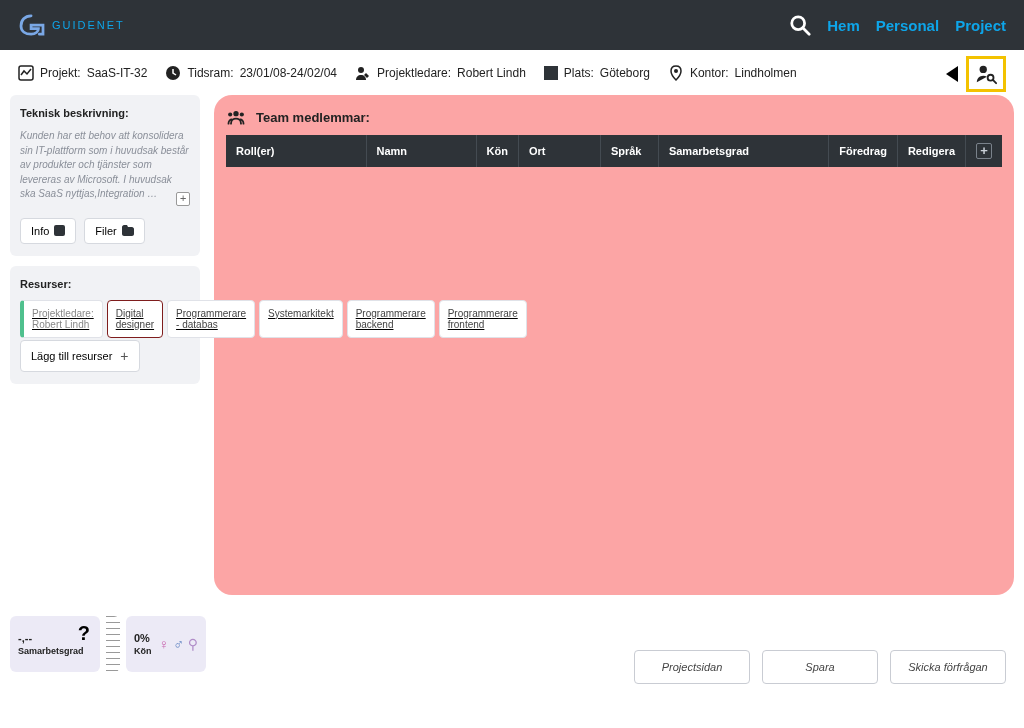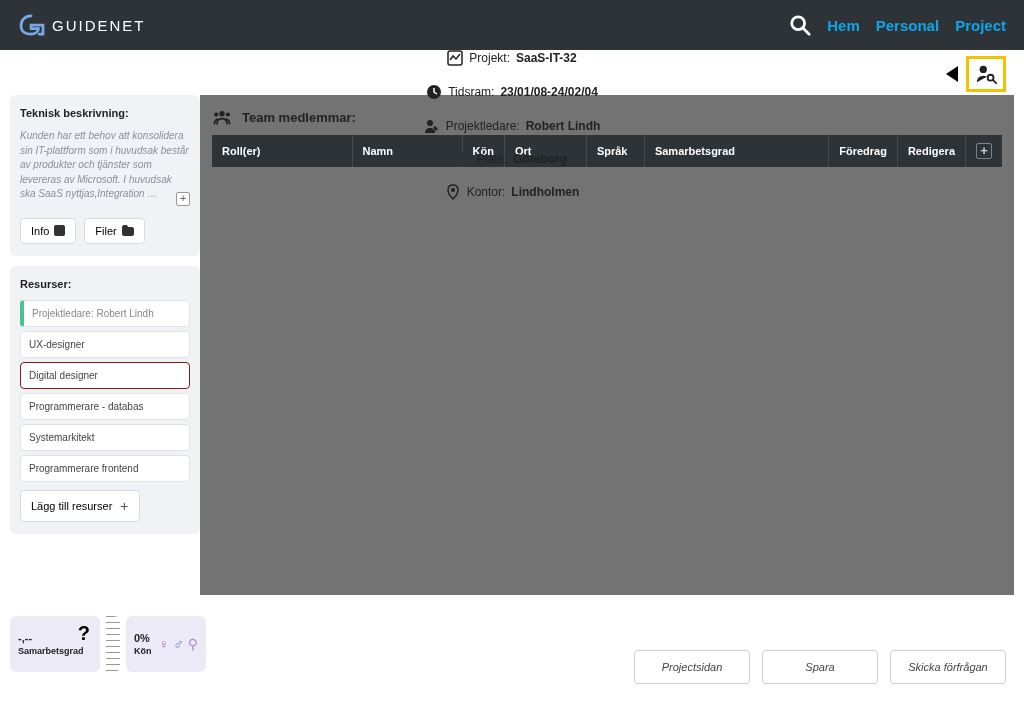--- a/index.html
+++ b/index.html
@@ -2,59 +2,59 @@
 <html><head>
 <meta charset="utf-8">
 <style>
 * { margin:0; padding:0; box-sizing:border-box; font-family:Arial,Helvetica,sans-serif; }
 body { background:#fff; width:1024px; height:728px; overflow:hidden; position:relative; }
 
 
 .navbar { background:#2e3338; height:50px; display:flex; align-items:center; justify-content:space-between; padding:0 18px; }
 .logo { display:flex; align-items:center; gap:6px; }
 .logo-mark { width:28px; height:22px; }
-.logo-text { color:#ffffff; font-size:15px; letter-spacing:2px; font-weight:500; }
+.logo-text { color:#0ea5e9; font-size:11px; letter-spacing:2px; font-weight:500; }
 .nav-right { display:flex; align-items:center; gap:16px; }
 .nav-link { color:#0ea5e9; font-size:15px; font-weight:600; cursor:pointer; }
 .search-icon { width:22px; height:22px; cursor:pointer; }
 
 
-.infobar { height:45px; display:flex; align-items:center; padding:0 18px; gap:18px; font-size:12px; color:#222; position:relative;flex-direction:column; }
+.infobar { height:45px; display:flex; align-items:center; padding:0 18px; gap:18px; font-size:12px; color:#222; position:relative; }
 .infobar .item { display:flex; align-items:center; gap:6px; }
 .infobar .ilabel { font-weight:400; }
-.infobar .ival { font-weight:700; }
+.infobar .ival { font-weight:400; }
 .infobar .micon { width:16px; height:16px; fill:#222; }
 .infobar .micon-box { width:14px; height:14px; background:#2e3338; }
 .infobar-right { position:absolute; right:18px; top:6px; display:flex; align-items:center; gap:8px; }
 .arrow-left { width:0; height:0; border-top:8px solid transparent; border-bottom:8px solid transparent; border-right:12px solid #000; cursor:pointer; }
 .user-search-box { width:40px; height:36px; border:3px solid #f3c200; display:flex; align-items:center; justify-content:center; cursor:pointer; }
 
 
-.main { display:flex; gap:0; padding:0 10px; }
+.main { display:flex; gap:14px; padding:0 10px; }
 .left-col { width:190px; display:flex; flex-direction:column; gap:10px; }
 .panel { background:#f1f2f5; border-radius:6px; padding:12px 10px; }
 
 .sec-title { font-size:11px; font-weight:700; color:#222; margin-bottom:10px; }
 .desc-text { font-size:10px; color:#8a8f99; font-style:italic; line-height:1.45; position:relative; padding-bottom:4px; }
 .desc-expand { position:absolute; right:0; bottom:0; width:14px; height:14px; border:1px solid #999; border-radius:2px; background:#fff; display:flex; align-items:center; justify-content:center; font-size:11px; color:#666; cursor:pointer; line-height:1; }
 
 .btn-row { display:flex; gap:8px; margin-top:12px; }
 .small-btn { background:#fff; border:1px solid #d6d9df; border-radius:4px; padding:6px 10px; font-size:11px; display:flex; align-items:center; gap:5px; cursor:pointer; }
 .small-btn .b-icon { width:11px; height:11px; background:#2e3338; border-radius:2px; }
 
-.res-list { display:flex; flex-direction:column; gap:4px; }
+.res-list { display:flex; flex-direction:row; gap:4px;text-decoration:underline; }
 .res-item { background:#fff; border:1px solid #e0e2e8; border-radius:4px; padding:7px 8px; font-size:10px; color:#444; cursor:pointer; position:relative; }
 .res-item.assigned { border-left:4px solid #4fc08d; color:#888; }
 .res-item.highlight { border:1px solid #7f1d1d; }
-.add-res { background:#fff; border:1px solid #d6d9df; border-radius:4px; padding:7px 10px; font-size:11px; display:flex; align-items:center; gap:8px; cursor:pointer; width:fit-content; margin-top:8px; }
+.add-res { background:#fff; border:1px solid #d6d9df; border-radius:4px; padding:7px 10px; font-size:11px; display:flex; align-items:center; gap:8px; cursor:pointer; width:fit-content; margin-top:2px; }
 .add-res .plus { font-size:14px; color:#555; }
 
 
 .right-col { flex:1; display:flex; flex-direction:column; }
-.team-panel { background:#737373; border-radius:0; padding:14px 12px 12px; height:500px; }
+.team-panel { background:#fca5a5; border-radius:18px; padding:14px 12px 12px; height:500px; }
 .team-header { display:flex; align-items:center; gap:10px; margin-bottom:10px; }
 .team-title { font-size:13px; font-weight:700; color:#222; }
 
 .table { width:100%; border-collapse:collapse; }
 .table thead { background:#2e3338; text-align:left; }
 .table th { color:#fff; font-size:11px; font-weight:600; padding:8px 10px; border-right:1px solid #444b52; }
 .table th:last-child { border-right:none; text-align:center; width:34px; }
 .table th .head-plus { display:inline-block; width:16px; height:16px; border:1px solid #7a828b; color:#cbd1d8; border-radius:2px; text-align:center; line-height:14px; font-size:13px; cursor:pointer; }
 
 
@@ -169,24 +169,24 @@
               <path d="M0 2c0-1 1-2 2-2h3l1 2h4c1 0 2 1 2 2v5c0 1-1 2-2 2H2c-1 0-2-1-2-2z" fill="#2e3338"></path>
             </svg>
         </div>
       </div>
     </div>
 
     <div class="panel">
       <div class="sec-title">Resurser:</div>
       <div class="res-list">
         <div class="res-item assigned">Projektledare: Robert Lindh</div>
-        <div class="res-item">UX-designer</div>
         <div class="res-item highlight">Digital designer</div>
         <div class="res-item">Programmerare - databas</div>
         <div class="res-item">Systemarkitekt</div>
+        <div class="res-item">Programmerare backend</div>
         <div class="res-item">Programmerare frontend</div>
       </div>
       <div class="add-res">
         <span>Lägg till resurser</span>
         <span class="plus">+</span>
       </div>
     </div>
   </div>
 
   <div class="right-col">

